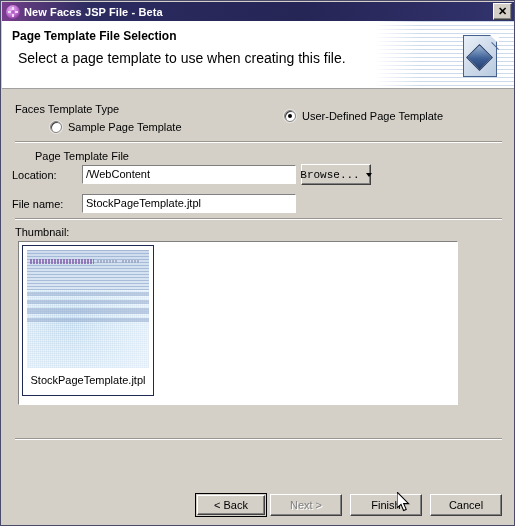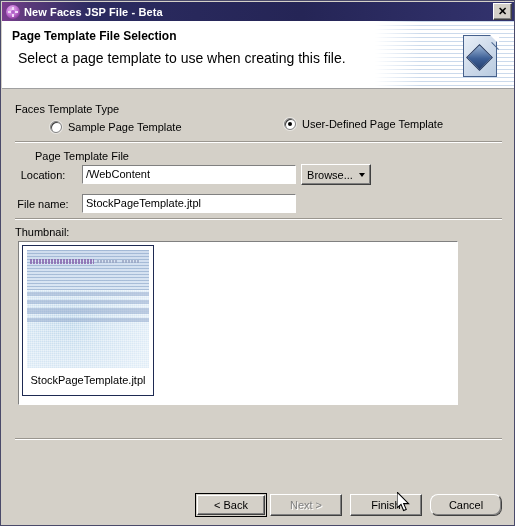--- a/index.html
+++ b/index.html
@@ -215,21 +215,21 @@
     width: 4px; height: 4px;
     border-radius: 50%;
     background: #000;
   }
   .radio-label { font-size: 11px; }
 
   
   .field-label {
     position: absolute;
     font-size: 11px;
-    text-align: center;
+    text-align: left;
   }
   .textfield {
     position: absolute;
     box-sizing: border-box;
     background: #ffffff;
     border-top: 1px solid #808080;
     border-left: 1px solid #808080;
     border-right: 1px solid #ffffff;
     border-bottom: 1px solid #ffffff;
     outline: 1px solid #d4d0c8;
@@ -413,32 +413,32 @@
 
   <div id="body">
 
     <div class="section-label" style="left:13px; top:13px;">Faces Template Type</div>
 
     <div class="radio-row" style="left:28px; top:31px;">
       <span class="radio"></span>
       <span class="radio-label">Sample Page Template</span>
     </div>
 
-    <div class="radio-row" style="left:262px; top:28px;">
+    <div class="radio-row" style="left:262px; top:20px;">
       <span class="radio checked"></span>
       <span class="radio-label">User-Defined Page Template</span>
     </div>
 
     <div class="sep" style="top:51px;"></div>
 
     <div class="section-label" style="left:13px; top:60px;padding-left:20px;">Page Template File</div>
 
     <div class="field-label" style="left:10px; top:79px; width:62px;">Location:</div>
     <div class="textfield" style="left:80px; top:75px; width:214px;">/WebContent</div>
-    <div class="btn" style="left:299px; top:74px; width:70px; height:21px;">
+    <div class="btn" style="left:299px; top:74px; width:70px; height:21px;font-family:Liberation Mono, monospace;">
       <span>Browse...</span>
       <span class="caret"></span>
     </div>
 
     <div class="field-label" style="left:10px; top:108px; width:62px;">File name:</div>
     <div class="textfield" style="left:80px; top:104px; width:214px;">StockPageTemplate.jtpl</div>
 
     <div class="sep" style="top:128px;"></div>
 
     <div class="section-label" style="left:13px; top:136px;">Thumbnail:</div>
@@ -464,21 +464,21 @@
     <div class="btn default" style="left:193px; top:403px; width:72px; height:24px;">
       <span class="inner"></span>
       <span>&lt; Back</span>
     </div>
     <div class="btn disabled" style="left:268px; top:404px; width:72px; height:22px;">
       <span>Next &gt;</span>
     </div>
     <div class="btn" style="left:348px; top:404px; width:72px; height:22px;">
       <span>Finish</span>
     </div>
-    <div class="btn" style="left:428px; top:404px; width:72px; height:22px;border-radius:8px;">
+    <div class="btn" style="left:428px; top:404px; width:72px; height:22px;">
       <span>Cancel</span>
     </div>
 
   </div>
 
   <svg id="cursor" viewBox="0 0 14 22">
     <polygon points="0,0 0,16 4,12.4 6.6,18.6 9.2,17.4 6.7,11.6 11.6,11.6" fill="#ffffff" stroke="#000000" stroke-width="1.1" stroke-linejoin="miter"></polygon>
   </svg>
 
 </div>

